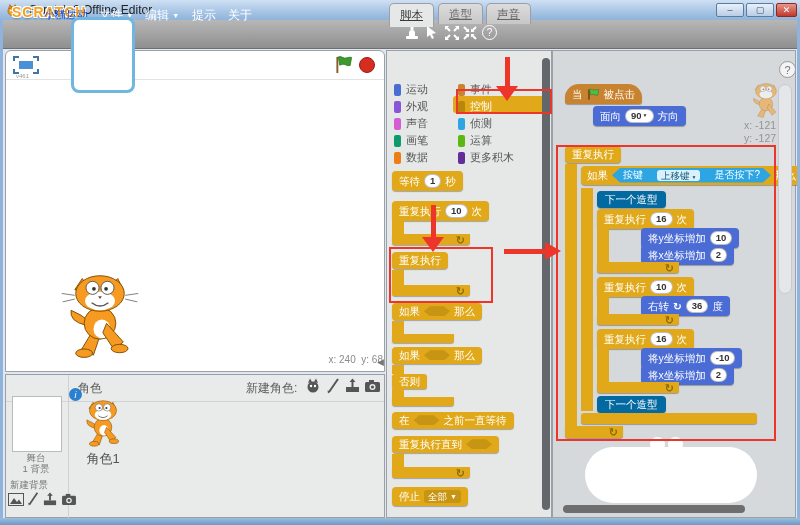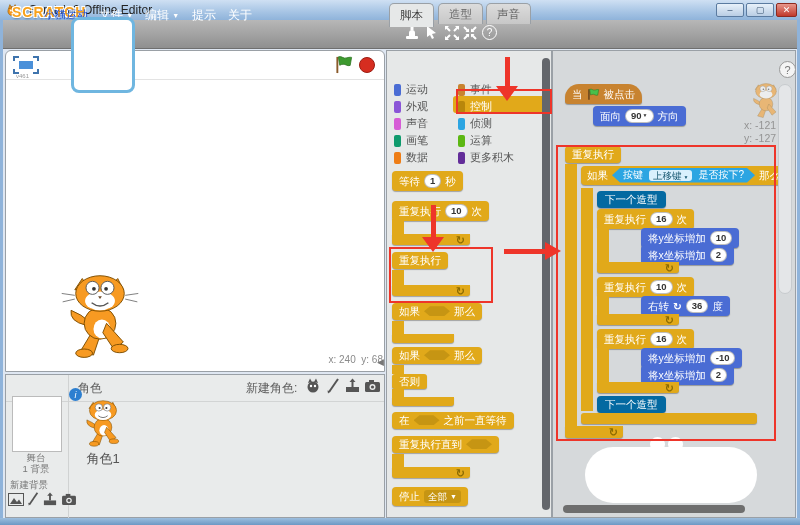--- a/index.html
+++ b/index.html
@@ -33,40 +33,40 @@
   #spritepanel{left:5px;top:374px;width:380px;height:144px;background:#e9ebeb;}
   #spritehdr{position:absolute;left:0;top:0;width:100%;height:26px;border-bottom:1px solid #d2d4d4;}
   .graytxt{color:#5d5d5d;font-size:12px;}
   .smallgray{color:#777;font-size:9.5px;}
   #stage-thumb{position:absolute;left:12px;top:22px;width:48px;height:54px;background:#fff;border:1px solid #bbb;}
   #sprite-thumb{position:absolute;left:71px;top:17px;width:64px;height:76px;background:#fff;
     border:3px solid #6fb6e0;border-radius:8px;box-sizing:border-box;}
   #palette{left:386px;top:50px;width:166px;height:468px;background:#e6e8e8;border:1px solid #9aa0a6;box-sizing:border-box;}
   .tab{position:absolute;top:3px;height:21px;padding:4px 10px;font-size:11.5px;display:flex;align-items:center;
     border:1px solid #9aa0a6;border-bottom:none;border-radius:5px 5px 0 0;color:#666;
-    background:linear-gradient(#dcdcdc,#c7c7c7);box-sizing:border-box;}
+    background:linear-gradient(#dcdcdc,#c7c7c7);box-sizing:border-box;text-decoration:underline;}
   .tab.active{background:#e6e8e8;color:#3a3a3a;height:24px;z-index:3;}
   .cat{position:absolute;display:flex;align-items:center;gap:5px;font-size:11px;color:#555;cursor:default;}
   .catsq{width:7px;height:12px;border-radius:2px;display:inline-block;}
   .catsel{position:absolute;background:#e1a91a;border-radius:3px;}
   
   .blk{position:absolute;color:#fff;font-size:10.5px;line-height:1;padding:3px 7px;border-radius:4px;
     white-space:nowrap;display:flex;align-items:center;gap:4px;box-shadow:0 1px 1px rgba(0,0,0,.3);}
   .gold{background:#e1a91a;}
   .motion{background:#4a6cd4;margin-left:28px;}
   .looks{background:#0369a1;}
   .events{background:#c88330;}
   .bar{position:absolute;background:#e1a91a;box-shadow:0 1px 1px rgba(0,0,0,.3);border-radius:0 0 3px 3px;
     display:flex;align-items:center;justify-content:flex-end;padding-right:5px;box-sizing:border-box;}
   .spine{position:absolute;width:12px;background:#e1a91a;}
   .hatblk{border-radius:14px 14px 3px 3px;}
   .oval{background:#fff;color:#333;border-radius:9px;padding:1px 5px;font-size:9.5px;font-weight:bold;
     border:1px solid rgba(0,0,0,.25);display:inline-flex;align-items:center;gap:1px;}
   .dd{background:#c69513;color:#fff;border-radius:3px;padding:1.5px 4px;font-size:9.5px;display:inline-flex;gap:3px;align-items:center;}
-  .hex{background:#2ca5e2;padding:2px 11px;display:flex;gap:6px;align-items:center;font-size:10px;
+  .hex{background:#2ca5e2;padding:2px 11px;display:flex;gap:14px;align-items:center;font-size:10px;
     clip-path:polygon(8px 0,calc(100% - 8px) 0,100% 50%,calc(100% - 8px) 100%,8px 100%,0 50%);}
   .sdd{background:#d9f0fd;color:#14556f;border-radius:3px;padding:0.5px 4px;font-size:9.5px;display:inline-flex;gap:2px;align-items:flex-end;}
   .hole{width:26px;height:10px;background:#c69513;display:inline-block;
     clip-path:polygon(6px 0,calc(100% - 6px) 0,100% 50%,calc(100% - 6px) 100%,6px 100%,0 50%);}
   .looparrow{color:#8a6a00;font-size:11px;font-weight:bold;line-height:0;}
   
   #scriptarea{left:552px;top:50px;width:244px;height:468px;background:#d6d9db;border:1px solid #9aa0a6;box-sizing:border-box;}
   #helpbtn{position:absolute;left:779px;top:61px;width:17px;height:17px;border-radius:50%;background:#f4f4f4;
     border:1px solid #999;color:#777;font-size:11px;display:flex;align-items:center;justify-content:center;box-sizing:border-box;}
   .infotxt{position:absolute;font-size:10.5px;color:#949494;}

